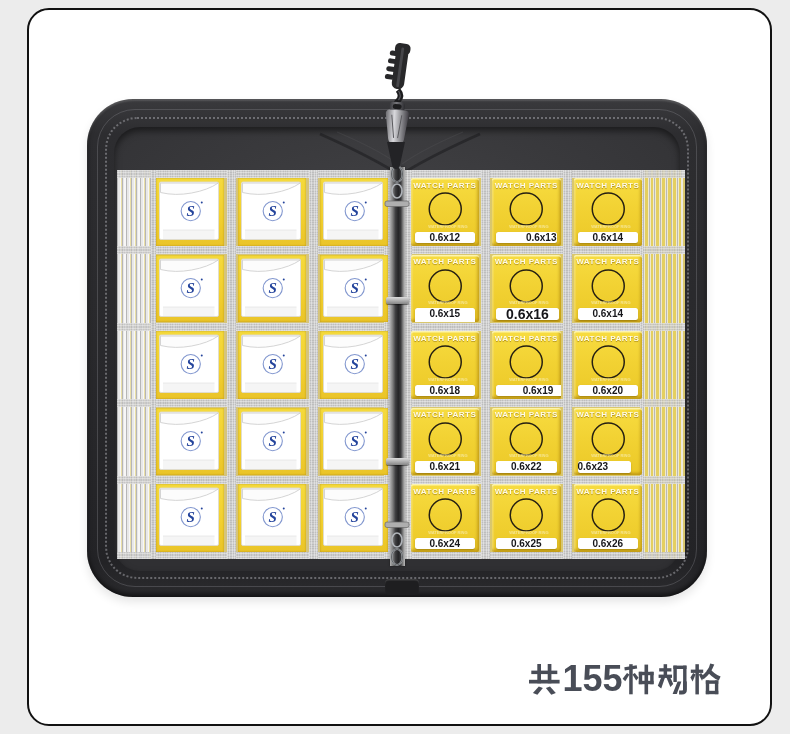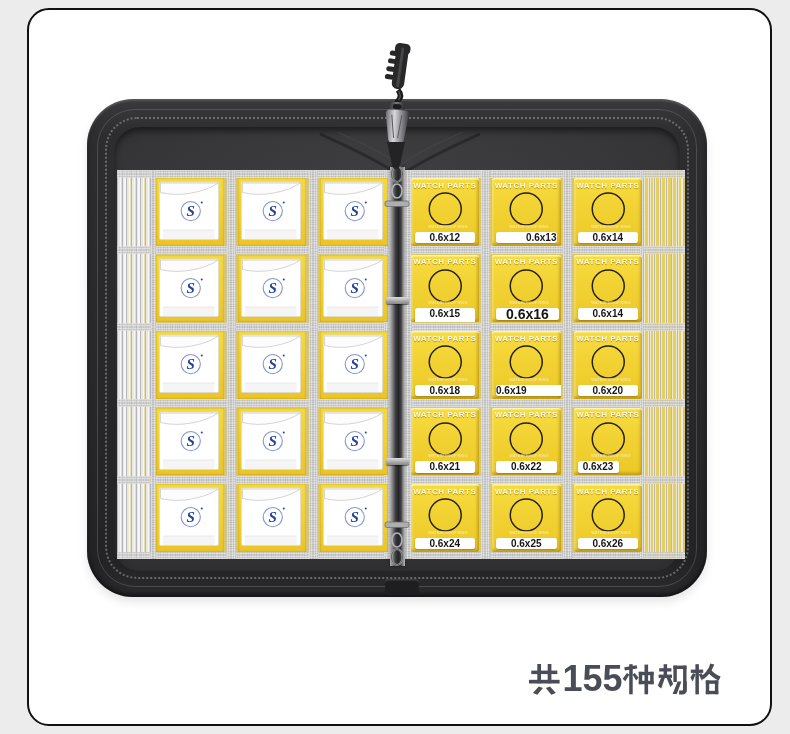--- a/index.html
+++ b/index.html
@@ -393,21 +393,21 @@
   box-shadow:inset 0 1.5px 0 rgba(255,250,200,.8), inset -1.5px -2px 3px rgba(150,105,0,.5), inset 1.5px 0 1px rgba(255,248,190,.4);
   border-radius:2px;overflow:hidden;">
 <div class="abs" style="left:0;top:2.5px;width:68.5px;text-align:center;font-weight:bold;font-size:8px;
   letter-spacing:.5px;color:#fefae8;text-shadow:0 .7px .7px rgba(120,90,0,.5);">WATCH&nbsp;PARTS</div>
 <svg width="68.5" height="67.5" viewBox="0 0 68.5 67.5" style="position:absolute;left:0;top:0;">
   <circle cx="34.25" cy="31" r="16" fill="none" stroke="#262012" stroke-width="1.5"></circle>
 </svg>
 <div class="abs" style="left:0;top:45.5px;width:68.5px;text-align:center;font-weight:bold;font-size:8px;
   transform:scale(.5);transform-origin:50% 0;color:#f7e9a0;opacity:.85;white-space:nowrap;">WATERPROOF&nbsp;RING</div>
 <div class="abs" style="left:4px;top:53.5px;width:84px;height:11.8px;background:#ffffff;border-radius:2.5px;
-  box-shadow:0 1px 1.5px rgba(120,90,0,.5);font-weight:bold;font-size:10px;line-height:12px;color:#16161a;">0.6x19</div>
+  box-shadow:0 1px 1.5px rgba(120,90,0,.5);text-align:center;font-weight:bold;font-size:10px;line-height:12px;color:#16161a;">0.6x19</div>
 </div>
 
 <div class="abs" style="left:573.5px;top:331px;width:68.5px;height:67.5px;
   background:linear-gradient(180deg,#f7dc40 0%,#f2d233 45%,#ebc827 100%);
   box-shadow:inset 0 1.5px 0 rgba(255,250,200,.8), inset -1.5px -2px 3px rgba(150,105,0,.5), inset 1.5px 0 1px rgba(255,248,190,.4);
   border-radius:2px;overflow:hidden;">
 <div class="abs" style="left:0;top:2.5px;width:68.5px;text-align:center;font-weight:bold;font-size:8px;
   letter-spacing:.5px;color:#fefae8;text-shadow:0 .7px .7px rgba(120,90,0,.5);">WATCH&nbsp;PARTS</div>
 <svg width="68.5" height="67.5" viewBox="0 0 68.5 67.5" style="position:absolute;left:0;top:0;">
   <circle cx="34.25" cy="31" r="16" fill="none" stroke="#262012" stroke-width="1.5"></circle>
@@ -452,22 +452,22 @@
   background:linear-gradient(180deg,#f7dc40 0%,#f2d233 45%,#ebc827 100%);
   box-shadow:inset 0 1.5px 0 rgba(255,250,200,.8), inset -1.5px -2px 3px rgba(150,105,0,.5), inset 1.5px 0 1px rgba(255,248,190,.4);
   border-radius:2px;overflow:hidden;">
 <div class="abs" style="left:0;top:2.5px;width:68.5px;text-align:center;font-weight:bold;font-size:8px;
   letter-spacing:.5px;color:#fefae8;text-shadow:0 .7px .7px rgba(120,90,0,.5);">WATCH&nbsp;PARTS</div>
 <svg width="68.5" height="67.5" viewBox="0 0 68.5 67.5" style="position:absolute;left:0;top:0;">
   <circle cx="34.25" cy="31" r="16" fill="none" stroke="#262012" stroke-width="1.5"></circle>
 </svg>
 <div class="abs" style="left:0;top:45.5px;width:68.5px;text-align:center;font-weight:bold;font-size:8px;
   transform:scale(.5);transform-origin:50% 0;color:#f7e9a0;opacity:.85;white-space:nowrap;">WATERPROOF&nbsp;RING</div>
-<div class="abs" style="left:4px;top:53.5px;width:41px;height:11.8px;background:#ffffff;border-radius:2.5px;
-  box-shadow:0 1px 1.5px rgba(120,90,0,.5);text-align:center;font-weight:bold;font-size:10px;line-height:12px;color:#16161a;">0.6x23</div>
+<div class="abs" style="left:4px;top:53.5px;width:53px;height:11.8px;background:#ffffff;border-radius:2.5px;
+  box-shadow:0 1px 1.5px rgba(120,90,0,.5);text-align:left;font-weight:bold;font-size:10px;line-height:12px;color:#16161a;">0.6x23</div>
 </div>
 
 <div class="abs" style="left:410.5px;top:484px;width:68.5px;height:67.5px;
   background:linear-gradient(180deg,#f7dc40 0%,#f2d233 45%,#ebc827 100%);
   box-shadow:inset 0 1.5px 0 rgba(255,250,200,.8), inset -1.5px -2px 3px rgba(150,105,0,.5), inset 1.5px 0 1px rgba(255,248,190,.4);
   border-radius:2px;overflow:hidden;">
 <div class="abs" style="left:0;top:2.5px;width:68.5px;text-align:center;font-weight:bold;font-size:8px;
   letter-spacing:.5px;color:#fefae8;text-shadow:0 .7px .7px rgba(120,90,0,.5);">WATCH&nbsp;PARTS</div>
 <svg width="68.5" height="67.5" viewBox="0 0 68.5 67.5" style="position:absolute;left:0;top:0;">
   <circle cx="34.25" cy="31" r="16" fill="none" stroke="#262012" stroke-width="1.5"></circle>

